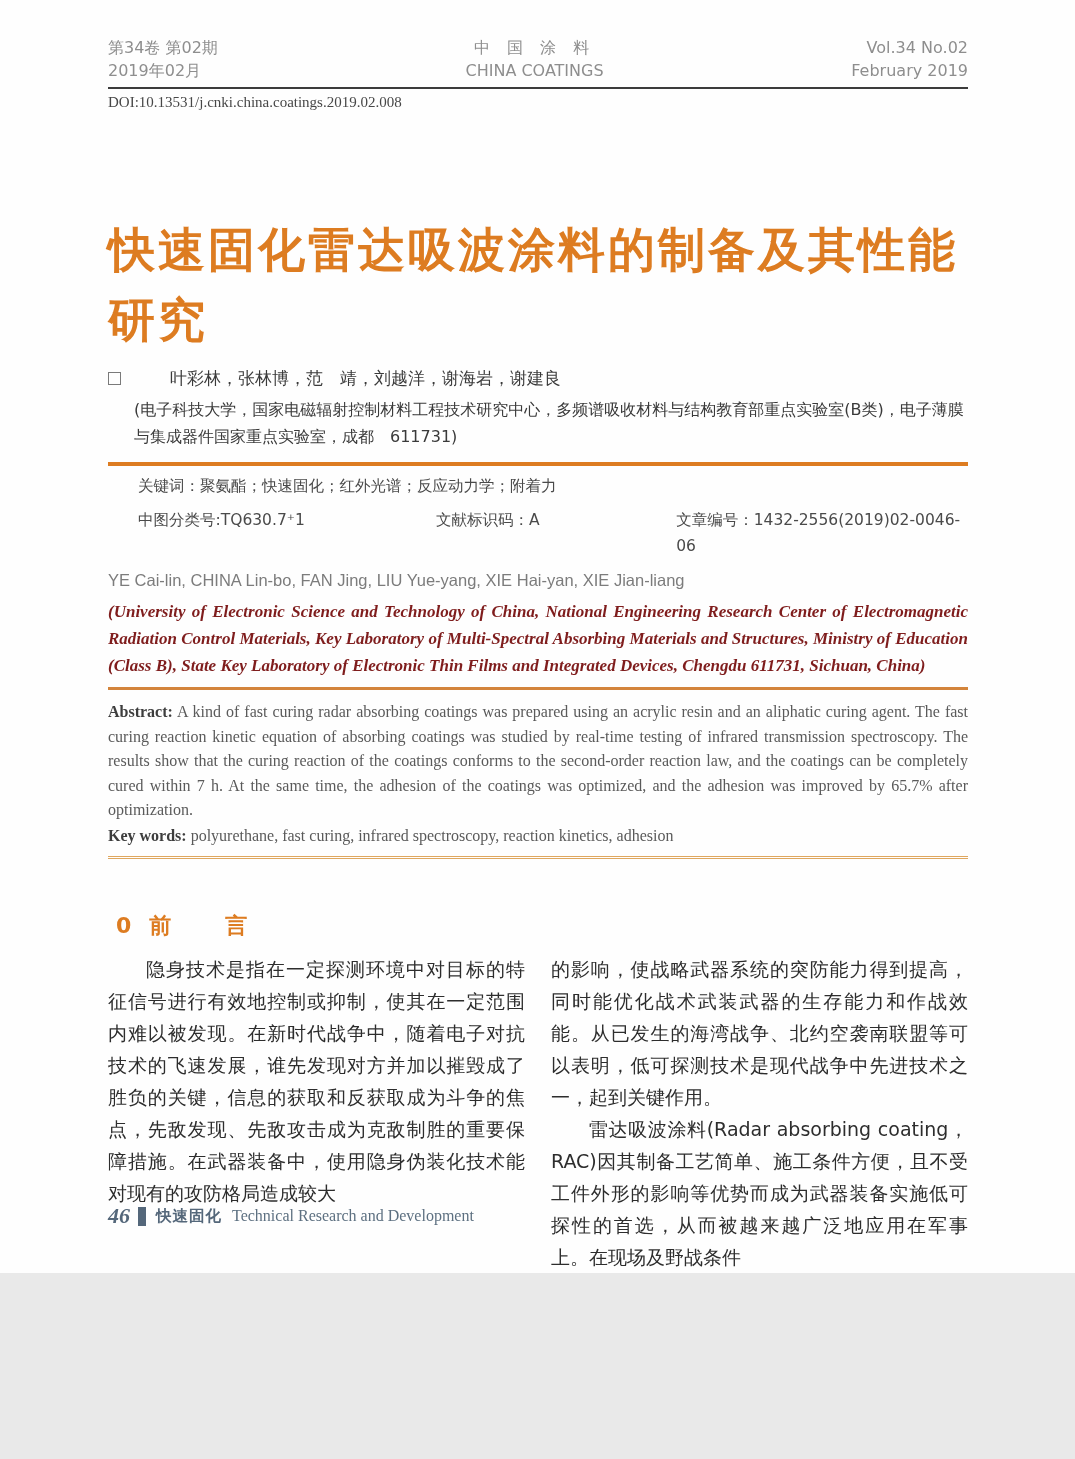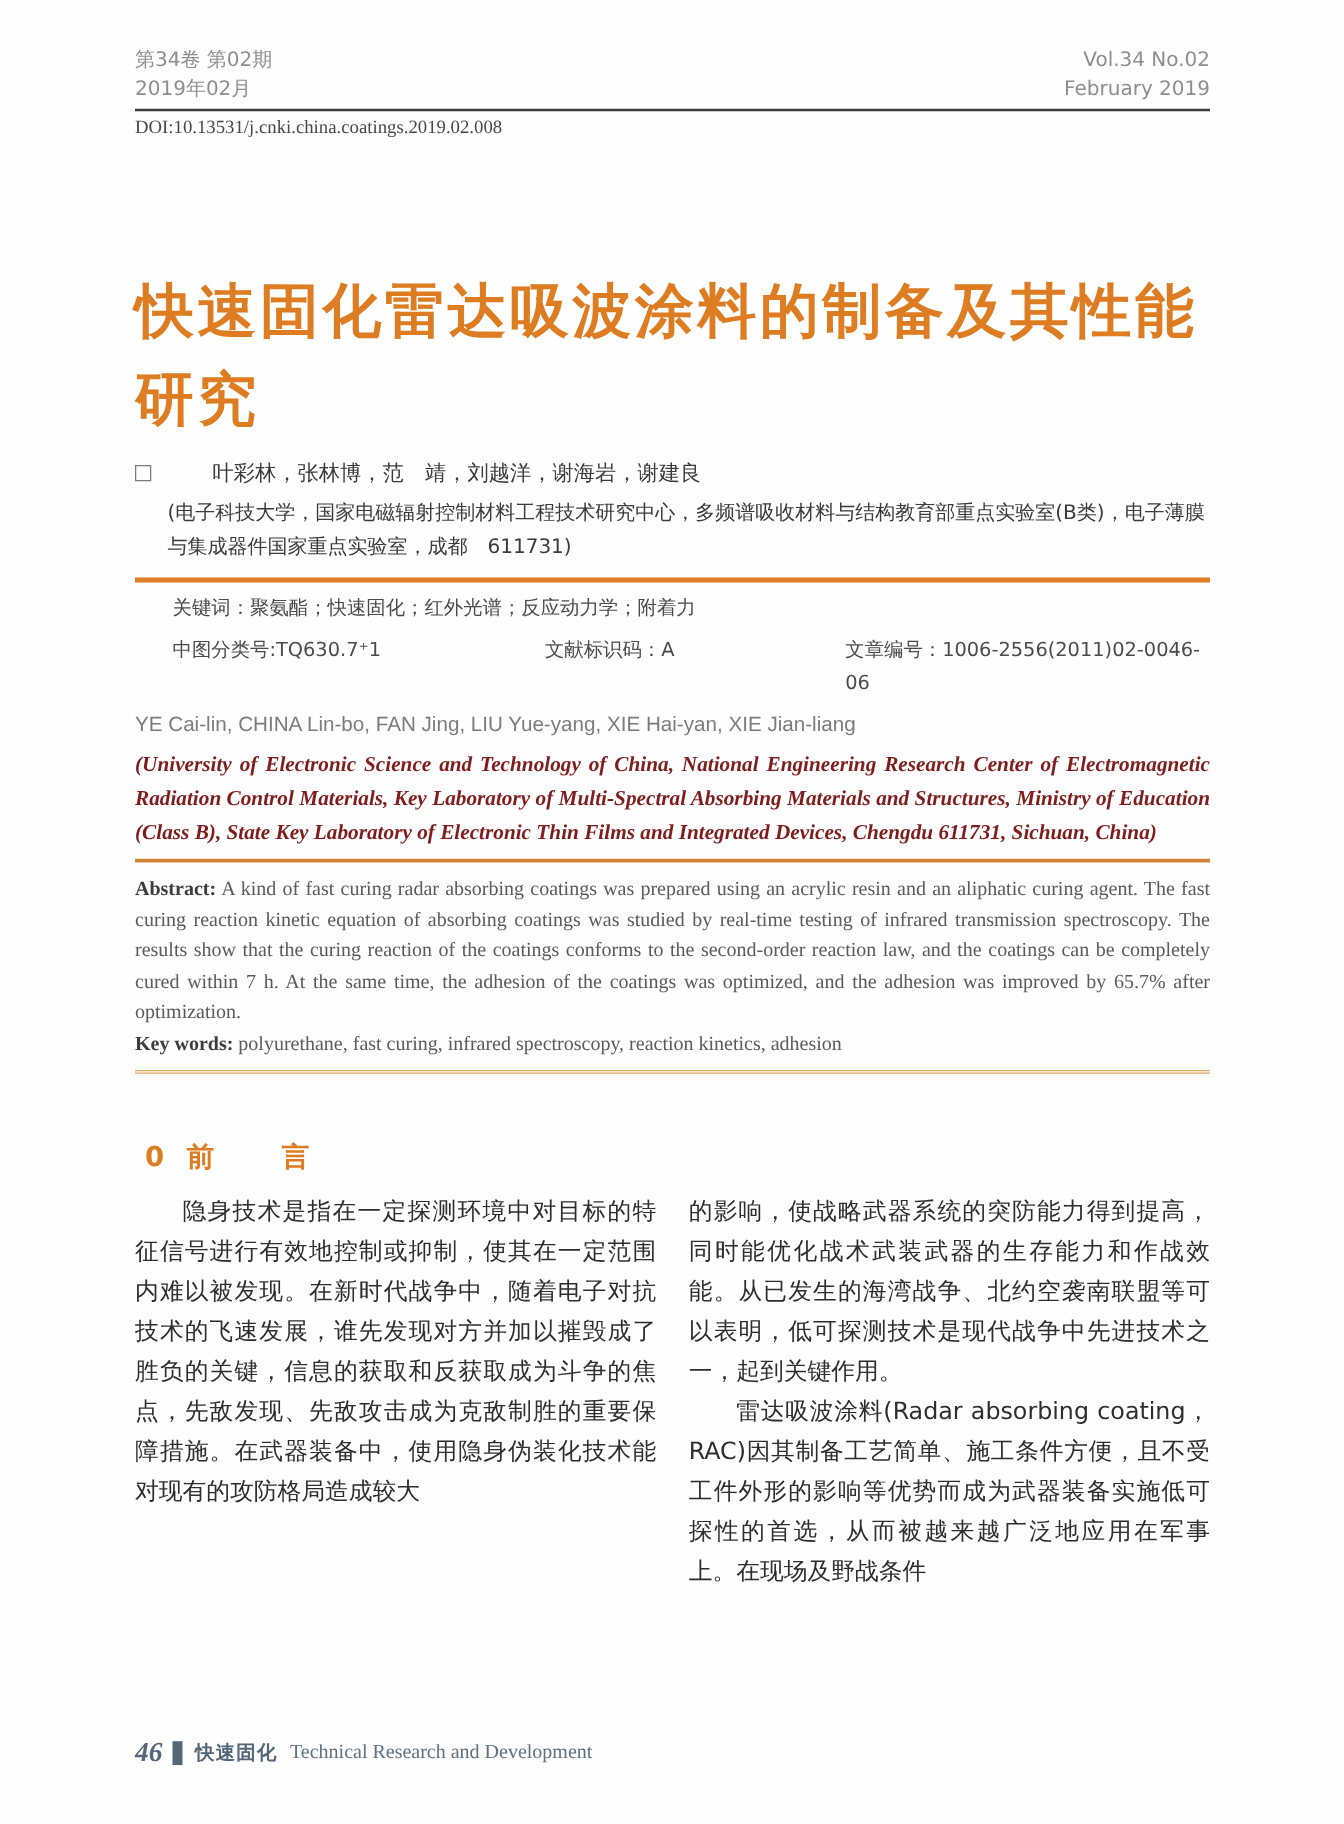--- a/index.html
+++ b/index.html
@@ -1,20 +1,20 @@
 <!DOCTYPE html>
 <html><head>
 <meta charset="utf-8">
 <style>
   * { margin: 0; padding: 0; box-sizing: border-box; }
   html, body { background: #e9e9e9; }
   .page {
     position: relative;
     width: 1075px;
-    height: 1459px;
+    height: 1273px;
     margin: 0 auto;
     background: #fefefe;
     font-family: "DejaVu Sans", sans-serif;
     color: #2f2f2f;
     padding: 36px 107px 0 108px;
     overflow: hidden;
   }
   
   .jheader {
     display: flex;
@@ -180,20 +180,24 @@
 </head>
 <body>
 
 <div class="page">
 
   <div class="jheader">
     <div class="hcol left">
       <div>第34卷 第02期</div>
       <div>2019年02月</div>
     </div>
+    <div class="hcol center">
+      <div class="hzh">中 国 涂 料</div>
+      <div>CHINA COATINGS</div>
+    </div>
     <div class="hcol right">
       <div>Vol.34  No.02</div>
       <div>February  2019</div>
     </div>
   </div>
   <div class="header-rule"></div>
   <div class="doi">DOI:10.13531/j.cnki.china.coatings.2019.02.008</div>
 
   <h1 class="title-zh"><span>快速固化雷达吸波涂料的制备及其性能</span><br><span>研究</span></h1>
 
@@ -202,21 +206,21 @@
     <span>叶彩林，张林博，范　靖，刘越洋，谢海岩，谢建良</span>
   </div>
   <div class="affiliation-zh">(电子科技大学，国家电磁辐射控制材料工程技术研究中心，多频谱吸收材料与结构教育部重点实验室(B类)，电子薄膜与集成器件国家重点实验室，成都　611731)</div>
 
   <div class="rule-orange-thick"></div>
 
   <div class="keywords-zh">关键词：聚氨酯；快速固化；红外光谱；反应动力学；附着力</div>
   <div class="clc-row">
     <span class="clc">中图分类号:TQ630.7⁺1</span>
     <span class="doccode">文献标识码：A</span>
-    <span class="artid">文章编号：1006-2556(2011)02-0046-06</span>
+    <span class="artid">文章编号：1432-2556(2019)02-0046-06</span>
   </div>
 
   <div class="authors-en">YE Cai-lin, CHINA Lin-bo, FAN Jing, LIU Yue-yang, XIE Hai-yan, XIE Jian-liang</div>
   <div class="affiliation-en">(University of Electronic Science and Technology of China, National Engineering Research Center of Electromagnetic Radiation Control Materials, Key Laboratory of Multi-Spectral Absorbing Materials and Structures, Ministry of Education (Class B), State Key Laboratory of Electronic Thin Films and Integrated Devices, Chengdu 611731, Sichuan, China)</div>
 
   <div class="rule-orange-med"></div>
 
   <div class="abstract-en">
     <span class="lab">Abstract:</span><span> A kind of fast curing radar absorbing coatings was prepared using an acrylic resin and an aliphatic curing agent. The fast curing reaction kinetic equation of absorbing coatings was studied by real-time testing of infrared transmission spectroscopy. The results show that the curing reaction of the coatings conforms to the second-order reaction law, and the coatings can be completely cured within 7 h. At the same time, the adhesion of the coatings was optimized, and the adhesion was improved by 65.7% after optimization.</span>
   </div>

